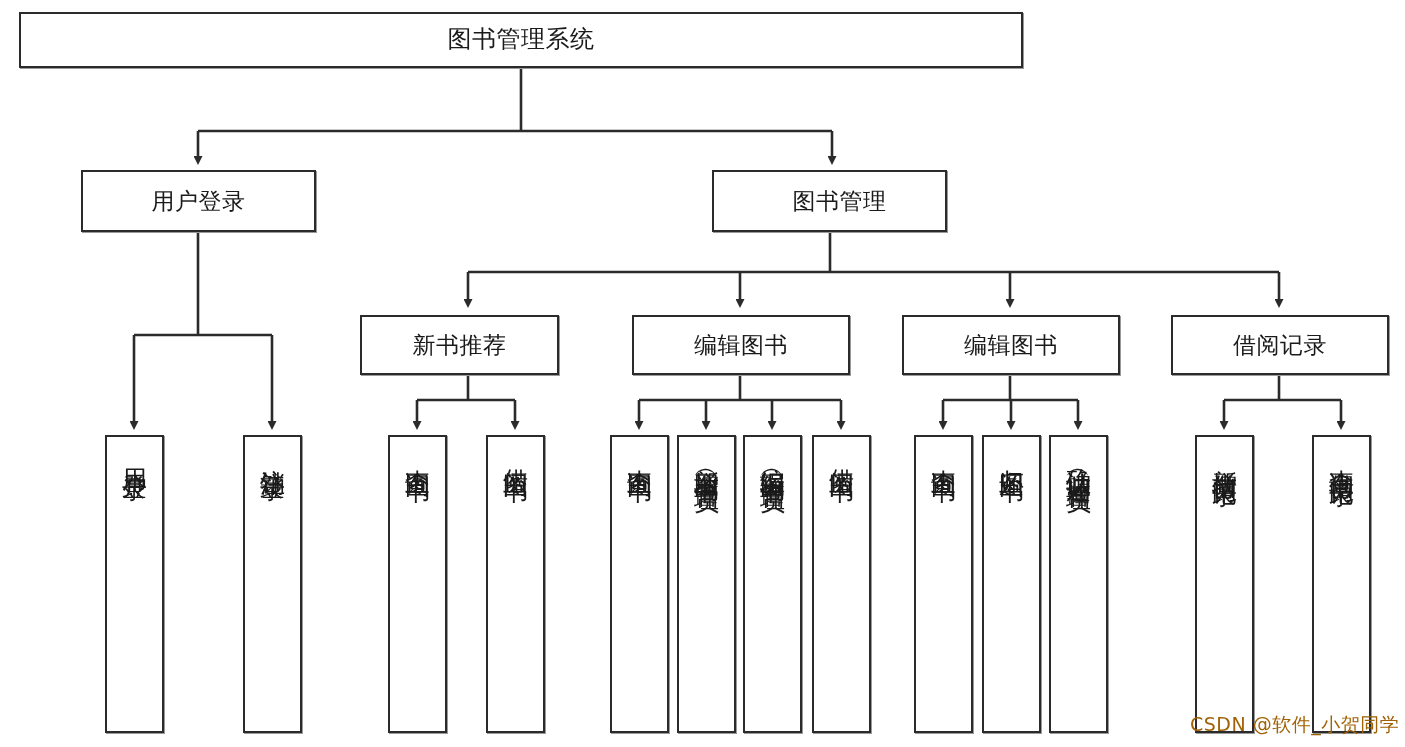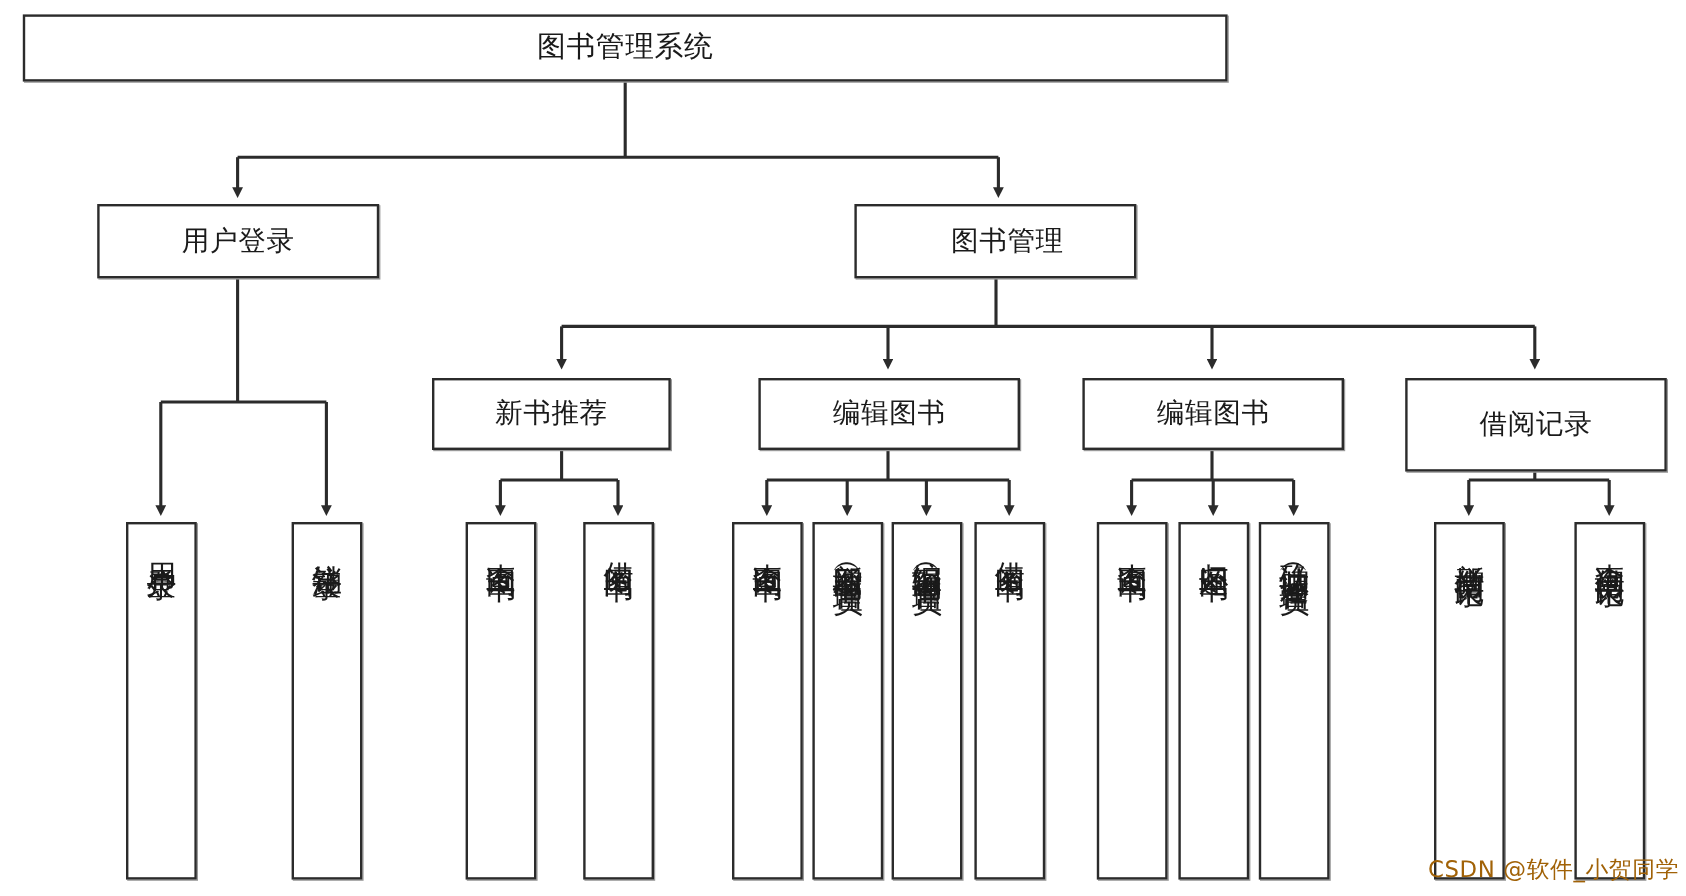--- a/index.html
+++ b/index.html
@@ -140,21 +140,21 @@
 
   <div class="node horiz" style="left:360px; top:315px; width:199px; height:60px;">
     <span class="label">新书推荐</span>
   </div>
   <div class="node horiz" style="left:632px; top:315px; width:218px; height:60px;">
     <span class="label">编辑图书</span>
   </div>
   <div class="node horiz" style="left:902px; top:315px; width:218px; height:60px;">
     <span class="label">编辑图书</span>
   </div>
-  <div class="node horiz" style="left:1171px; top:315px; width:218px; height:78px;">
+  <div class="node horiz" style="left:1171px; top:315px; width:218px; height:60px;">
     <span class="label">借阅记录</span>
   </div>
 
   <div class="node vert" style="left:105px; top:435px; width:59px; height:298px;">
     <span class="label">用户登录</span>
   </div>
   <div class="node vert" style="left:243px; top:435px; width:59px; height:298px;">
     <span class="label">注销登录</span>
   </div>
 

